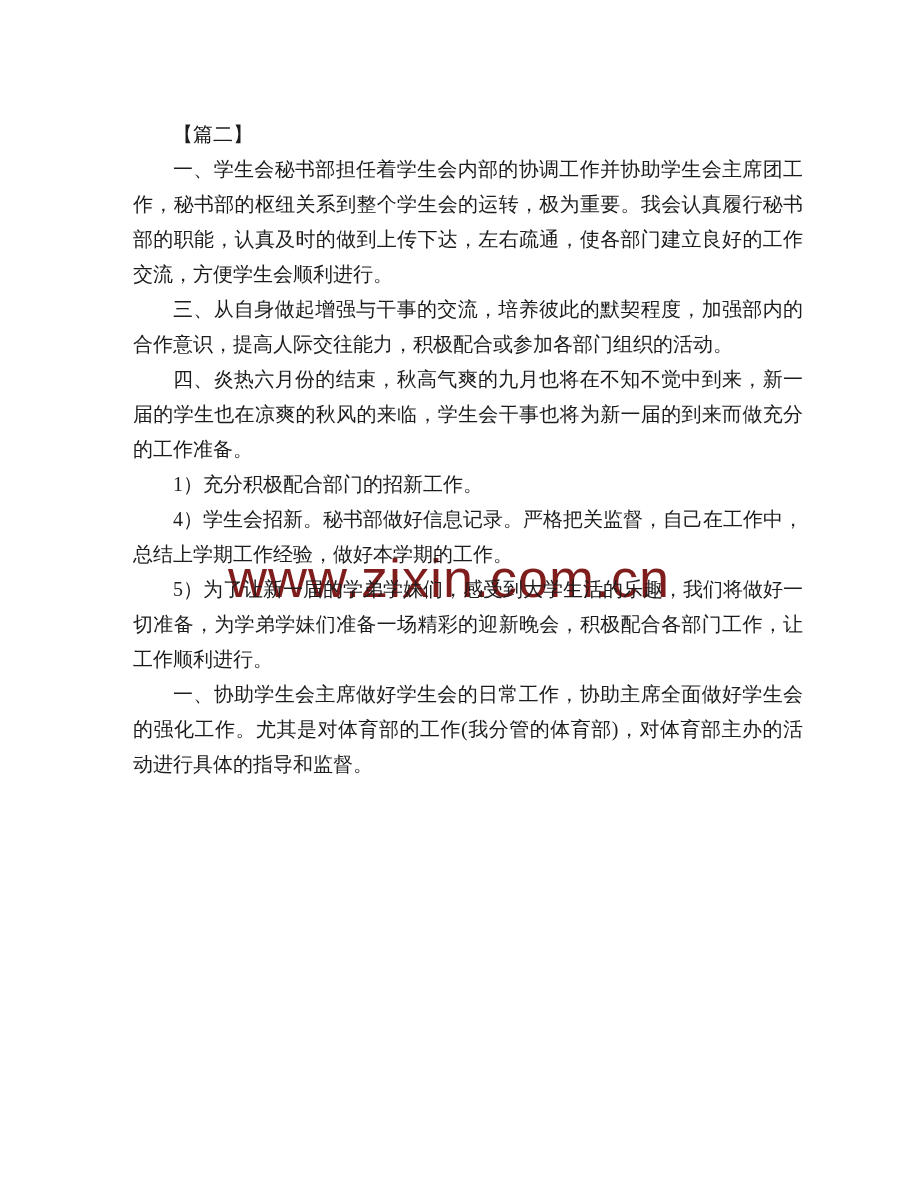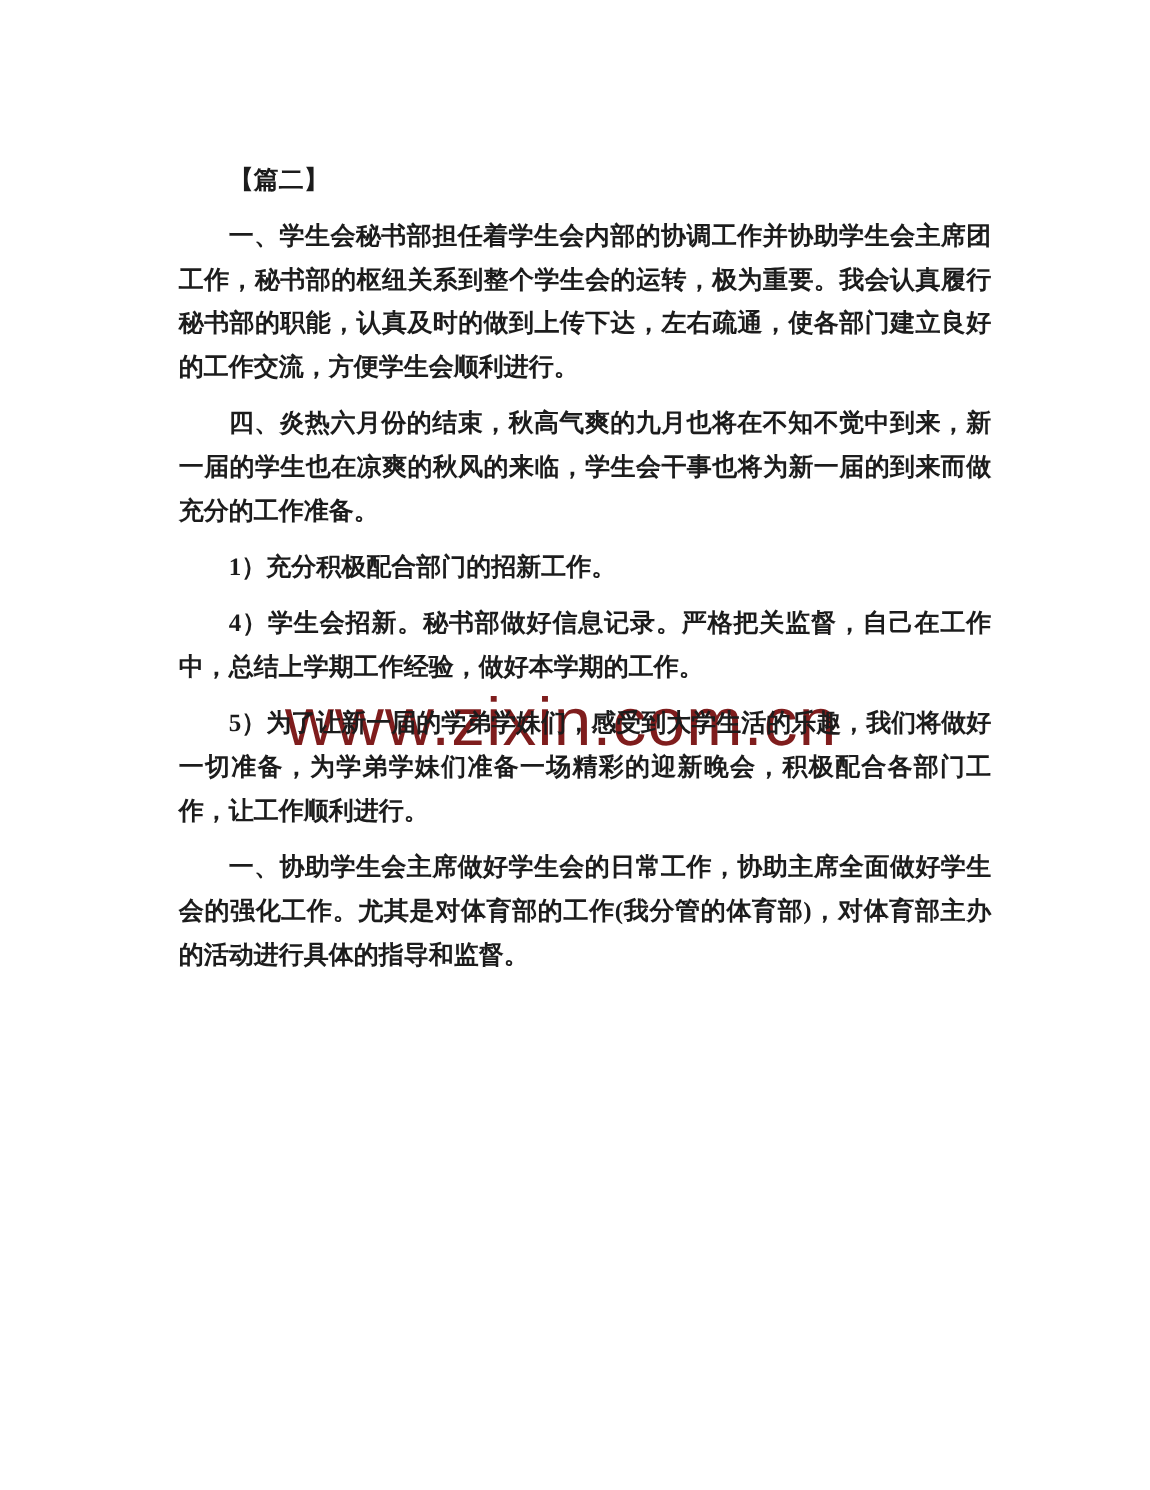--- a/index.html
+++ b/index.html
@@ -28,36 +28,36 @@
     left: 133px;
     top: 117px;
     width: 670px;
     z-index: 1;
     font-size: 20px;
     line-height: 35px;
     color: #1c1c1c;
     text-align: justify;
   }
   .content p {
-    margin: 10px;
+    margin: 0;
     padding: 0;
     text-indent: 2em;
-    font-weight: bold;
   }
 </style>
 </head>
 <body>
 
 <div class="page">
 
   <div class="watermark">www.zixin.com.cn</div>
 
   <div class="content">
     <p>【篇二】</p>
     <p>一、学生会秘书部担任着学生会内部的协调工作并协助学生会主席团工作，秘书部的枢纽关系到整个学生会的运转，极为重要。我会认真履行秘书部的职能，认真及时的做到上传下达，左右疏通，使各部门建立良好的工作交流，方便学生会顺利进行。</p>
+    <p>三、从自身做起增强与干事的交流，培养彼此的默契程度，加强部内的合作意识，提高人际交往能力，积极配合或参加各部门组织的活动。</p>
     <p>四、炎热六月份的结束，秋高气爽的九月也将在不知不觉中到来，新一届的学生也在凉爽的秋风的来临，学生会干事也将为新一届的到来而做充分的工作准备。</p>
     <p>1）充分积极配合部门的招新工作。</p>
     <p>4）学生会招新。秘书部做好信息记录。严格把关监督，自己在工作中，总结上学期工作经验，做好本学期的工作。</p>
     <p>5）为了让新一届的学弟学妹们，感受到大学生活的乐趣，我们将做好一切准备，为学弟学妹们准备一场精彩的迎新晚会，积极配合各部门工作，让工作顺利进行。</p>
     <p>一、协助学生会主席做好学生会的日常工作，协助主席全面做好学生会的强化工作。尤其是对体育部的工作(我分管的体育部)，对体育部主办的活动进行具体的指导和监督。</p>
   </div>
 
 </div>
 
 </body></html>

